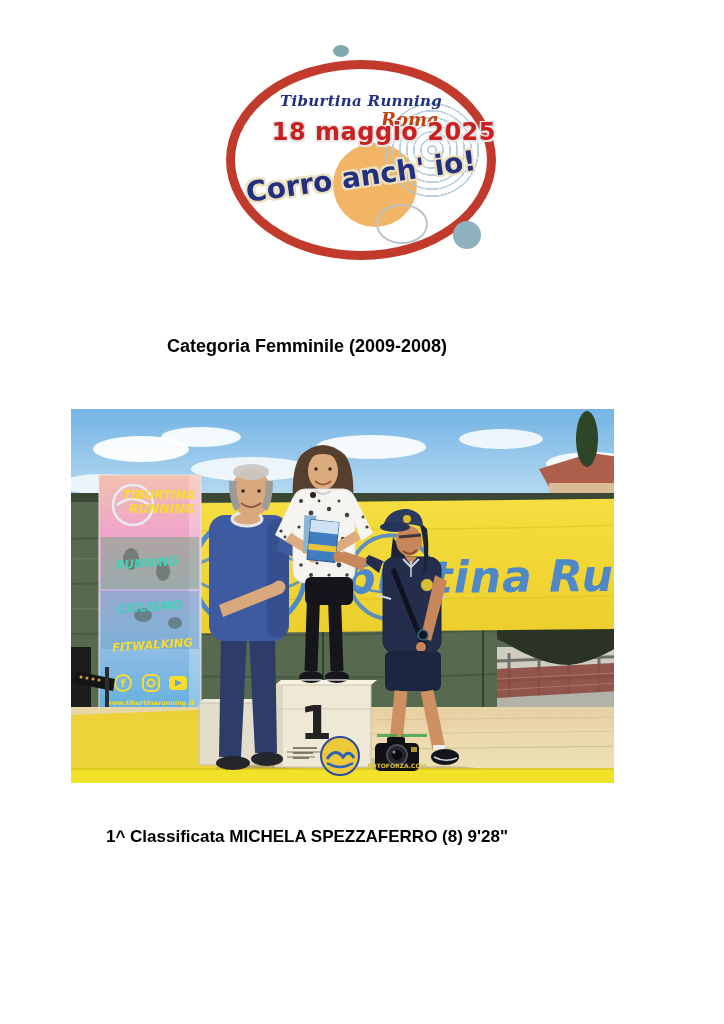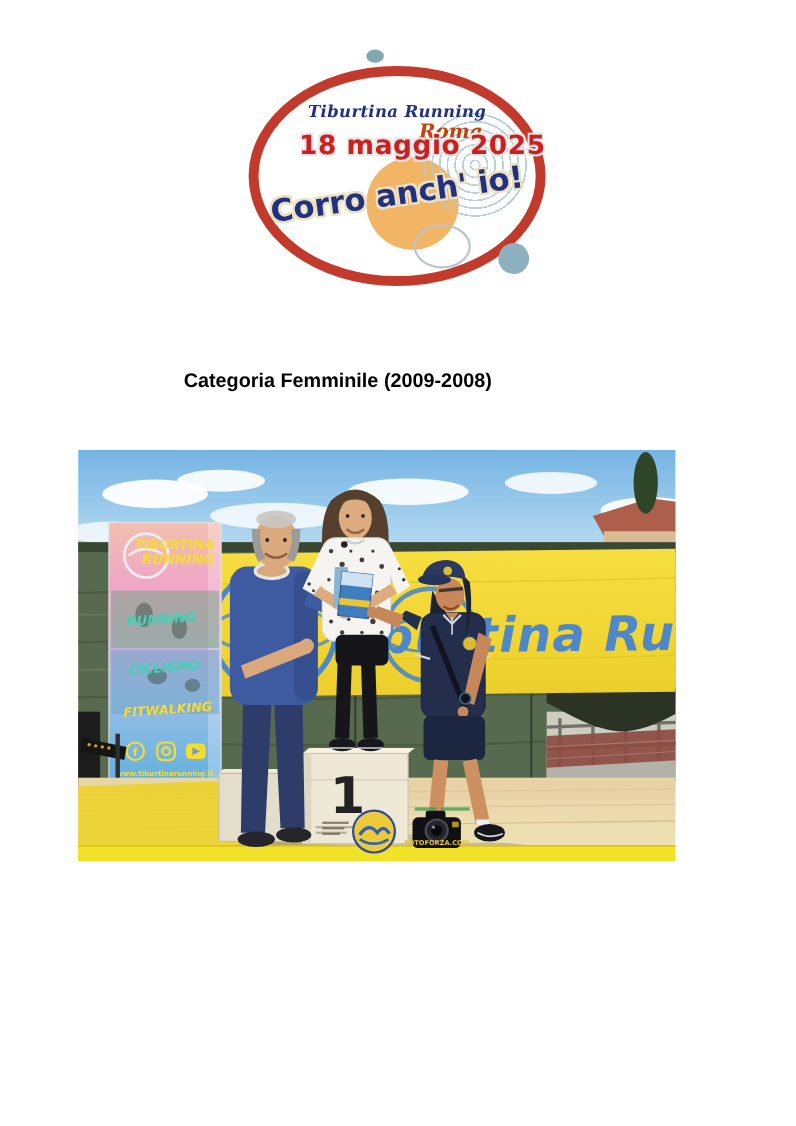--- a/index.html
+++ b/index.html
@@ -408,14 +408,15 @@
           <circle cx="326" cy="346" r="10" fill="#23232d" stroke="#4a4a55" stroke-width="2"></circle>
           <circle cx="326" cy="346" r="5" fill="#0a0a0e"></circle>
           <circle cx="323" cy="343" r="1.5" fill="#8888aa"></circle>
           <rect x="340" y="338" width="6" height="5" fill="#d8b32a" opacity=".8"></rect>
           <text x="326" y="359" text-anchor="middle" font-size="6" font-weight="bold" fill="#e3c23a">FOTOFORZA.COM</text>
         </g>
       </g>
     </svg>
   </div>
 
+  <div class="caption">1^ Classificata MICHELA SPEZZAFERRO (8) 9'28"</div>
 
 </div>
 
 </body></html>

